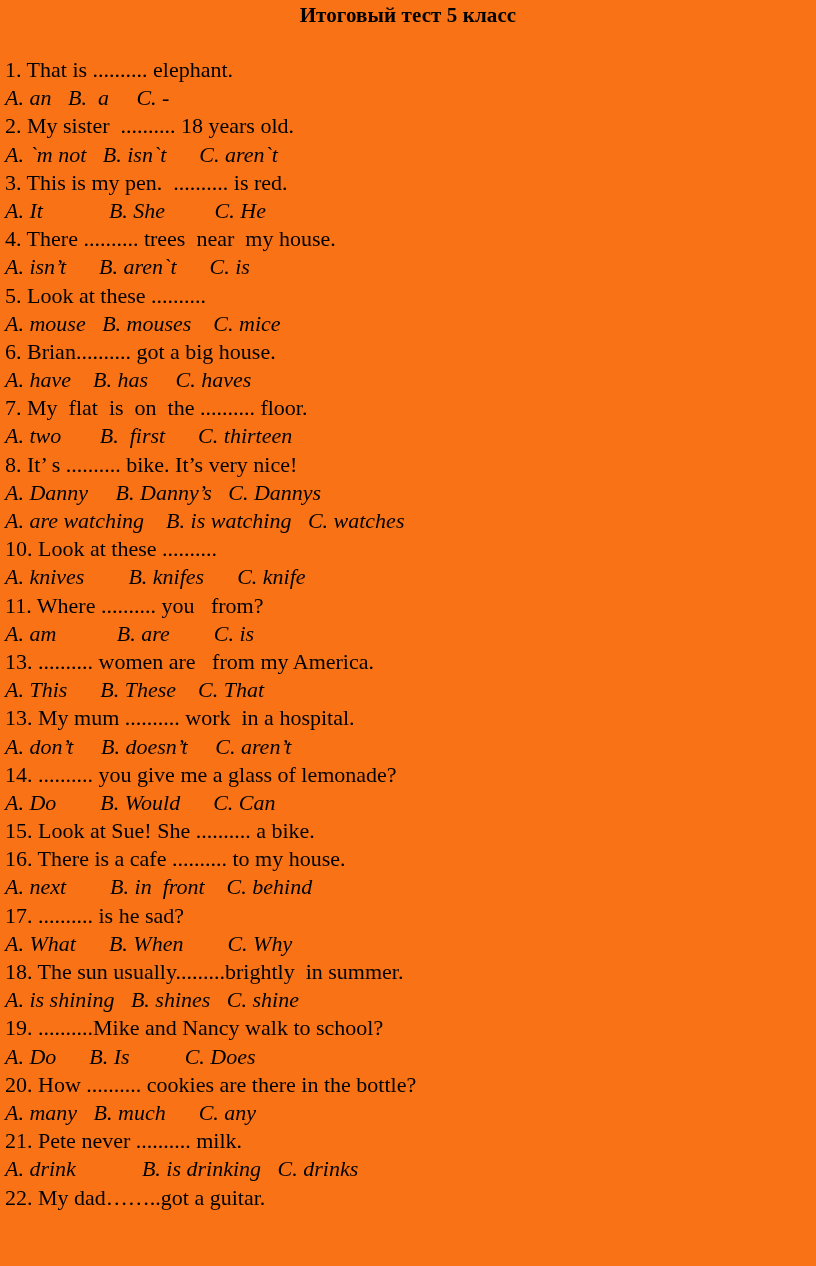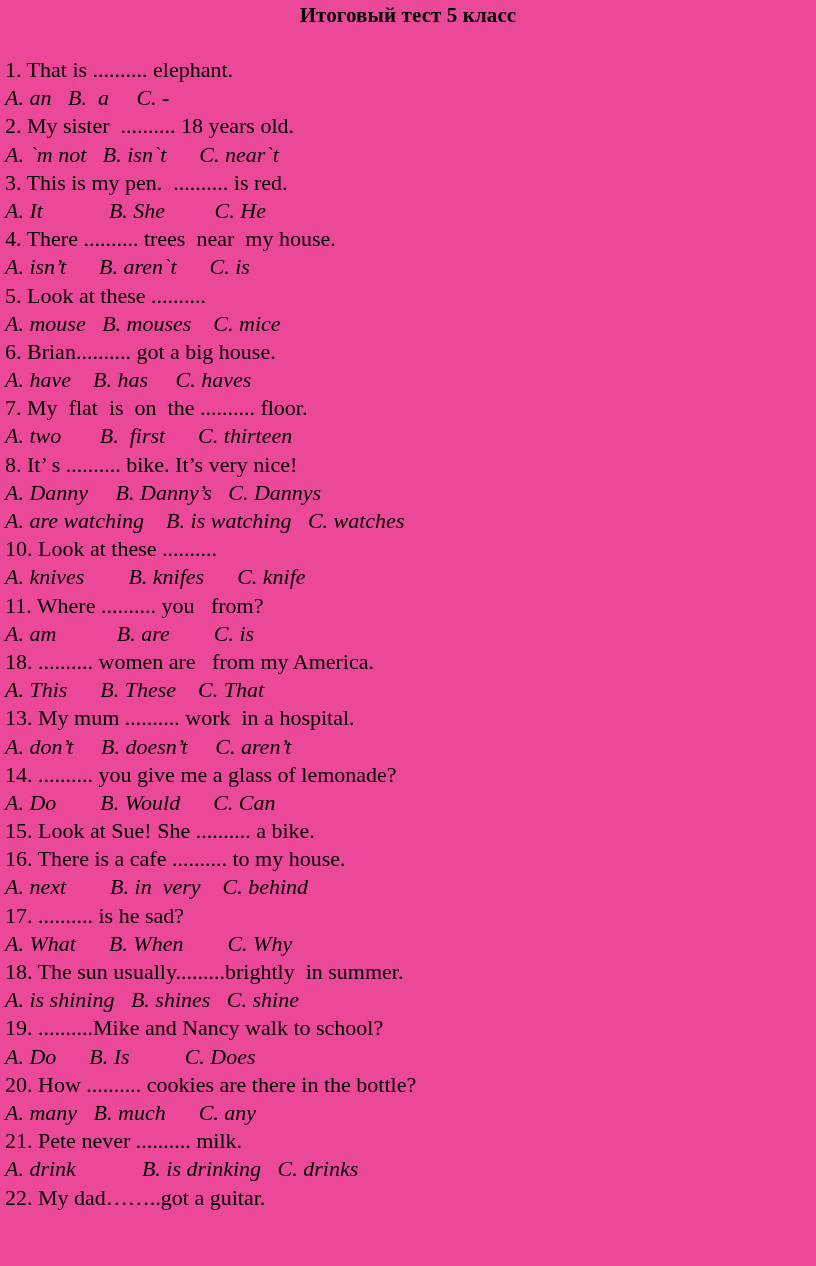--- a/index.html
+++ b/index.html
@@ -12,21 +12,21 @@
     height: 1266px;
     overflow: hidden;
     font-family: "Liberation Serif", "DejaVu Serif", serif;
     color: #000000;
     -webkit-font-smoothing: antialiased;
   }
   .page {
     position: relative;
     width: 816px;
     height: 1266px;
-    background: #ec4899;
+    background: #f97316;
     box-sizing: border-box;
   }
   .doc-title {
     position: absolute;
     top: 2px;
     left: 0;
     width: 816px;
     text-align: center;
     font-size: 21px;
     font-weight: bold;
@@ -61,21 +61,21 @@
 <div class="page">
 
   <div class="doc-title">Итоговый тест 5 класс</div>
 
   <div class="body-block">
 
     <div class="line q">1. That is .......... elephant.</div>
     <div class="line opts">A. an   B.  a     C. -</div>
 
     <div class="line q">2. My sister  .......... 18 years old.</div>
-    <div class="line opts">A. `m not   B. isn`t      C. near`t</div>
+    <div class="line opts">A. `m not   B. isn`t      C. aren`t</div>
 
     <div class="line q">3. This is my pen.  .......... is red.</div>
     <div class="line opts">A. It            B. She         C. He</div>
 
     <div class="line q">4. There .......... trees  near  my house.</div>
     <div class="line opts">A. isn’t      B. aren`t      C. is</div>
 
     <div class="line q">5. Look at these ..........</div>
     <div class="line opts">A. mouse   B. mouses    C. mice</div>
 
@@ -89,33 +89,33 @@
     <div class="line opts">A. Danny     B. Danny’s   C. Dannys</div>
 
     <div class="line opts">A. are watching    B. is watching   C. watches</div>
 
     <div class="line q">10. Look at these ..........</div>
     <div class="line opts">A. knives        B. knifes      C. knife</div>
 
     <div class="line q">11. Where .......... you   from?</div>
     <div class="line opts">A. am           B. are        C. is</div>
 
-    <div class="line q">18. .......... women are   from my America.</div>
+    <div class="line q">13. .......... women are   from my America.</div>
     <div class="line opts">A. This      B. These    C. That</div>
 
     <div class="line q">13. My mum .......... work  in a hospital.</div>
     <div class="line opts">A. don’t     B. doesn’t     C. aren’t</div>
 
     <div class="line q">14. .......... you give me a glass of lemonade?</div>
     <div class="line opts">A. Do        B. Would      C. Can</div>
 
     <div class="line q">15. Look at Sue! She .......... a bike.</div>
 
     <div class="line q">16. There is a cafe .......... to my house.</div>
-    <div class="line opts">A. next        B. in  very    C. behind</div>
+    <div class="line opts">A. next        B. in  front    C. behind</div>
 
     <div class="line q">17. .......... is he sad?</div>
     <div class="line opts">A. What      B. When        C. Why</div>
 
     <div class="line q">18. The sun usually.........brightly  in summer.</div>
     <div class="line opts">A. is shining   B. shines   C. shine</div>
 
     <div class="line q">19. ..........Mike and Nancy walk to school?</div>
     <div class="line opts">A. Do      B. Is          C. Does</div>
 

